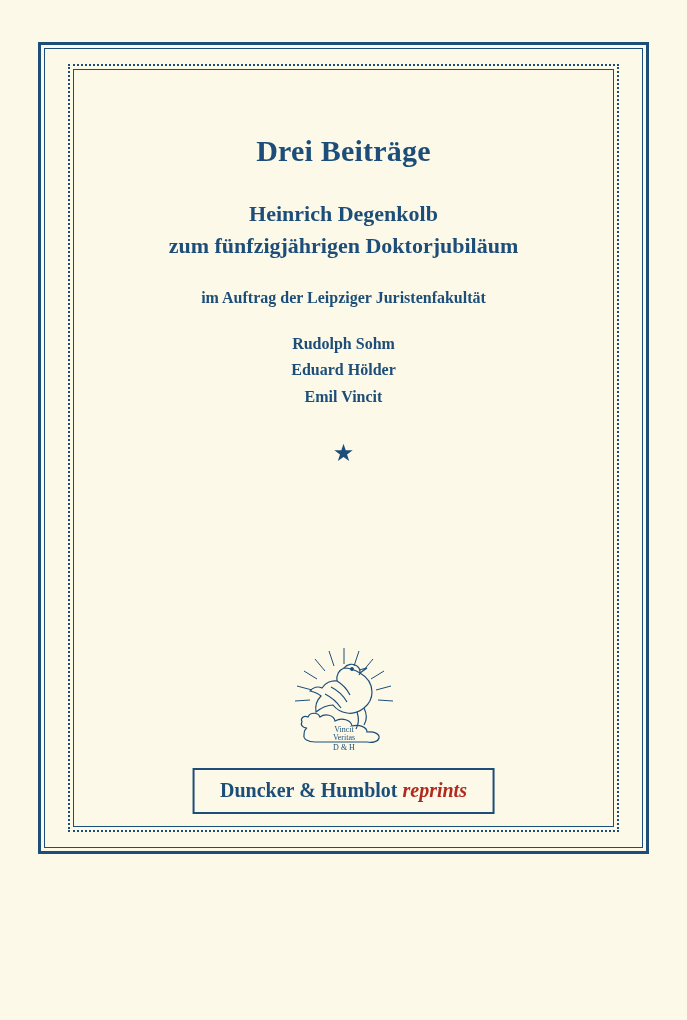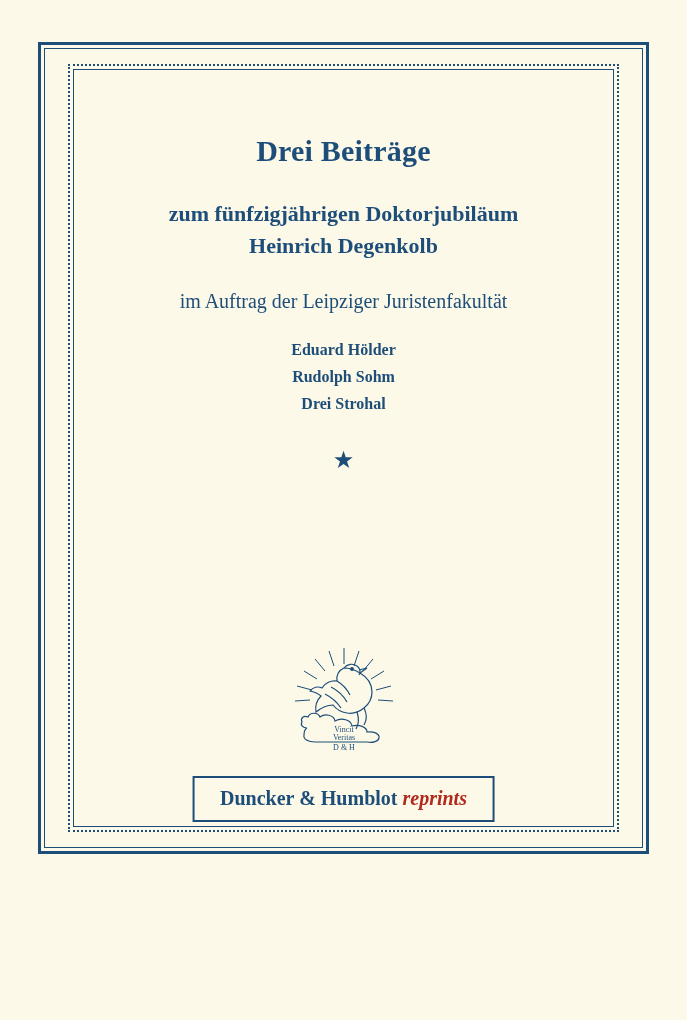--- a/index.html
+++ b/index.html
@@ -84,22 +84,22 @@
 
   .dedication {
     margin-top: 25px;
     font-size: 22px;
     font-weight: bold;
     line-height: 1.48;
   }
 
   .commission {
     margin-top: 22px;
-    font-size: 20px;
-    font-weight: normal;
+    font-size: 16px;
+    font-weight: bold;
     line-height: 1.62;
   }
 
   .authors {
     margin-top: 20px;
     font-size: 16px;
     font-weight: bold;
     line-height: 1.68;
   }
 
@@ -126,21 +126,20 @@
   .imprint {
     position: absolute;
     left: 50%;
     transform: translateX(-50%);
     top: 768px;
     border: 2px solid #1d4e79;
     padding: 9px 26px 10px 26px;
     font-size: 20px;
     font-weight: bold;
     white-space: nowrap;
-    margin-top: 8px;
   }
   .imprint .dh {
     color: #1d4e79;
   }
   .imprint .rp {
     color: #b02a1d;
     font-style: italic;
     margin-left: 5px;
   }
 </style>
@@ -153,32 +152,32 @@
   <div class="outer-frame-inner"></div>
   <div class="ornament-frame"></div>
 
   <div class="content">
 
     <div class="title">
       <div>Drei Beiträge</div>
     </div>
 
     <div class="dedication">
+      <div>Heinrich Degenkolb</div>
       <div>zum fünfzigjährigen Doktorjubiläum</div>
-      <div>Heinrich Degenkolb</div>
     </div>
 
     <div class="commission">
       <div>im Auftrag der Leipziger Juristenfakultät</div>
     </div>
 
     <div class="authors">
+      <div>Rudolph Sohm</div>
       <div>Eduard Hölder</div>
-      <div>Rudolph Sohm</div>
-      <div>Drei Strohal</div>
+      <div>Emil Vincit</div>
     </div>
 
     <div class="star">★</div>
   </div>
 
   <div class="logo-wrap">
     <svg width="130" height="112" viewBox="0 0 130 112">
       <g stroke="#1d4e79" fill="none" stroke-width="1.2">
 
         <g stroke-width="1">

